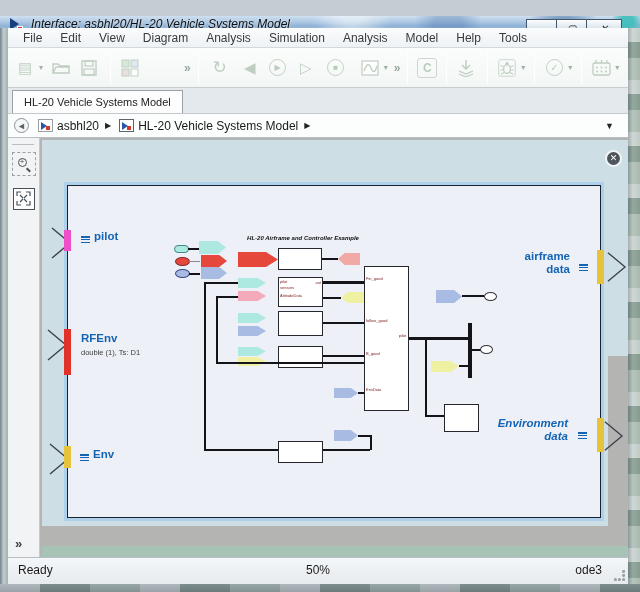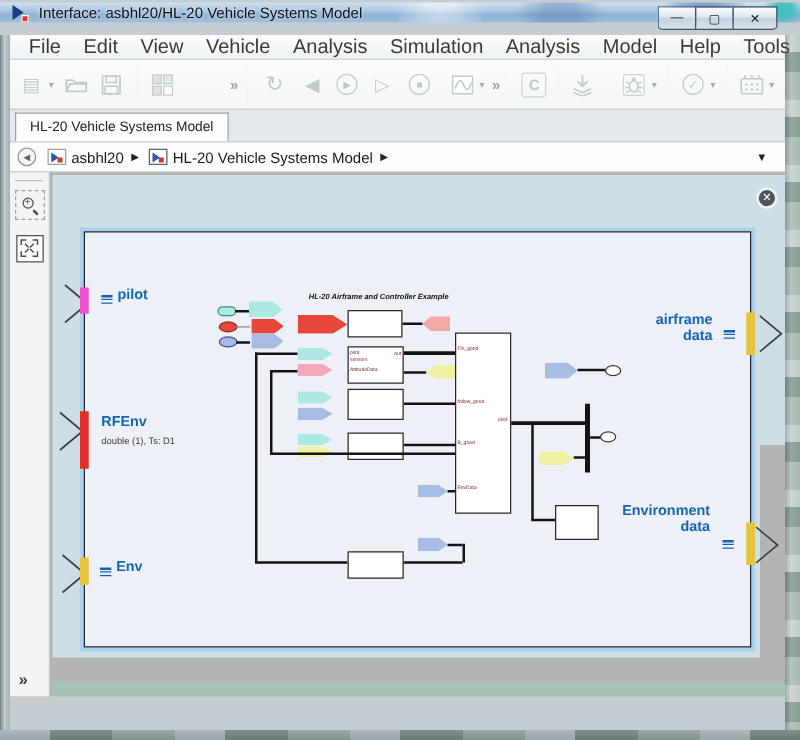--- a/index.html
+++ b/index.html
@@ -1,27 +1,27 @@
 <!DOCTYPE html>
 <html><head>
 <meta charset="utf-8">
 <style>
   html,body{margin:0;padding:0;background:#888;}
   *{box-sizing:border-box;font-family:"Liberation Sans",sans-serif;}
   .window{position:relative;width:640px;height:592px;background:#c6cdd2;overflow:hidden;}
 
   
-  .titlebar{position:absolute;left:0;top:2px;width:640px;height:16px;
+  .titlebar{position:absolute;left:0;top:16px;width:640px;height:16px;
     background:
       radial-gradient(circle at 98% 30%, rgba(60,190,185,.9) 0 6px, rgba(60,190,185,0) 16px),
       radial-gradient(circle at 88% 120%, rgba(40,90,150,.45) 0 18px, rgba(40,90,150,0) 38px),
       radial-gradient(circle at 55% -30%, rgba(255,255,255,.5) 0 12px, rgba(255,255,255,0) 40px),
       radial-gradient(circle at 70% 60%, rgba(70,110,170,.35) 0 14px, rgba(70,110,170,0) 34px),
       linear-gradient(180deg,#cfe0f0 0%,#aac6e2 40%,#8fb2d6 62%,#a3c0dc 100%);
-    display:flex;align-items:center;}
+    display:flex;align-items:center;font-style:italic;}
   .app-icon{position:relative;width:15px;height:15px;margin:0 7px 0 9px;}
   .app-icon .tri{position:absolute;left:1px;top:1px;width:0;height:0;
     border-left:9px solid #16407e;border-top:6px solid transparent;border-bottom:6px solid transparent;}
   .app-icon .sq{position:absolute;right:1px;bottom:0;width:6px;height:6px;background:#d43828;border:1px solid #fff;}
   .title-text{font-size:12px;color:#101010;text-shadow:0 0 3px #eaf2fa;}
   .winbtns{position:absolute;right:18px;top:3px;display:flex;height:19px;}
   .wbtn{width:30px;height:19px;border:1px solid #44556a;border-right:none;
     background:linear-gradient(180deg,#fbfdfe,#dde7ef 45%,#c3d3df 50%,#d5e3eb);
     display:flex;align-items:center;justify-content:center;font-size:10px;color:#222;}
   .wbtn:first-child{border-radius:0 0 0 4px;}
@@ -35,21 +35,21 @@
       linear-gradient(90deg,#75858c,#b5c2bd 40%,#9fb0a8);}
   .frame-bottom{position:absolute;left:0;top:584px;width:640px;height:8px;
     background:
       repeating-linear-gradient(90deg,rgba(255,255,255,.3) 0 40px,rgba(100,120,110,.35) 40px 90px,rgba(180,195,185,.3) 90px 140px),
       linear-gradient(180deg,#8c9aa0,#6e7c82);}
 
   
   .menubar{position:absolute;left:8px;top:28px;width:620px;height:20px;
     background:linear-gradient(180deg,#fafcfd,#eef2f5);border-bottom:1px solid #d4d9dd;
     display:flex;align-items:center;padding-left:6px;}
-  .menu-item{font-size:16px;color:#3a3a3a;padding:0 9px;line-height:20px;}
+  .menu-item{font-size:12px;color:#3a3a3a;padding:0 9px;line-height:20px;}
 
   
   .toolbar{position:absolute;left:8px;top:48px;width:620px;height:40px;
     background:linear-gradient(180deg,#fbfdfc,#f2f6f4);border-bottom:1px solid #c8cdd0;
     display:flex;align-items:center;padding-left:6px;}
   .tbi{width:22px;height:26px;display:flex;align-items:center;justify-content:center;
     color:#b2c4b4;font-size:15px;opacity:.8;flex:none;}
   .tbi svg{display:block;}
   .tb-dd{width:10px;height:26px;display:flex;align-items:center;justify-content:center;
     font-size:8px;color:#9fb0a2;flex:none;}
@@ -170,21 +170,21 @@
   </div>
 
   <div class="frame-left"></div>
   <div class="frame-right"></div>
   <div class="frame-bottom"></div>
 
   <div class="menubar">
     <span class="menu-item">File</span>
     <span class="menu-item">Edit</span>
     <span class="menu-item">View</span>
-    <span class="menu-item">Vehicle</span>
+    <span class="menu-item">Diagram</span>
     <span class="menu-item">Analysis</span>
     <span class="menu-item">Simulation</span>
     <span class="menu-item">Analysis</span>
     <span class="menu-item">Model</span>
     <span class="menu-item">Help</span>
     <span class="menu-item">Tools</span>
   </div>
 
   <div class="toolbar">
     <span class="tbi">▤</span>
@@ -359,21 +359,21 @@
           </span>
         <span class="plabel" style="left:25px;top:262px;">Env</span>
 
         <span class="plabel right" style="right:30px;top:64px;margin-left:13px;"><span>airframe</span><br><span>data</span></span>
         <span class="hamb" style="right:12px;top:78px;">
             <i></i>
             <i></i>
             <i></i>
           </span>
 
-        <span class="plabel right" style="right:32px;top:217px;"><span>Environment</span><br><span>data</span></span>
+        <span class="plabel right" style="right:32px;top:231px;font-style:italic;"><span>Environment</span><br><span>data</span></span>
         <span class="hamb" style="right:13px;top:246px;">
             <i></i>
             <i></i>
             <i></i>
           </span>
 
         <div class="dtitle">HL-20 Airframe and Controller Example</div>
 
         <span class="pill c-cyan" style="left:106px;top:59px;width:15px;height:8px;"></span>
         <span class="ln" style="left:120px;top:62px;width:12px;height:1.5px;"></span>
@@ -444,14 +444,20 @@
         <span class="ln" style="left:148px;top:176px;width:148px;height:2px;"></span>
         <span class="tagR c-blue" style="left:266px;top:244px;width:24px;height:11px;"></span>
         <span class="ln" style="left:290px;top:249px;width:12px;height:1.5px;"></span>
         <span class="ln" style="left:302px;top:249px;width:1.5px;height:15px;"></span>
         <div class="blk" style="left:210px;top:255px;width:45px;height:22px;"></div>
         <span class="ln" style="left:255px;top:263px;width:47px;height:1.5px;"></span>
       </div>
     </div>
   </div>
 
+  <div class="statusbar">
+    <span class="st-left">Ready</span>
+    <span class="st-center">50%</span>
+    <span class="st-right">ode3</span>
+    <span class="grip"></span>
+  </div>
 
 </div>
 
 </body></html>

